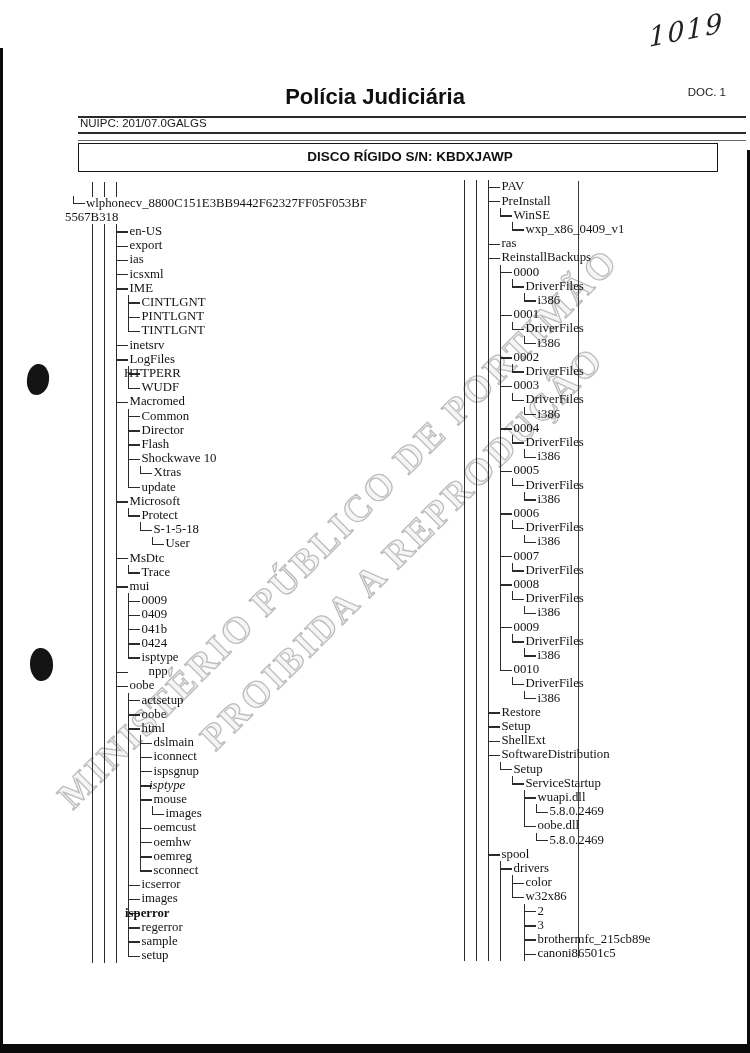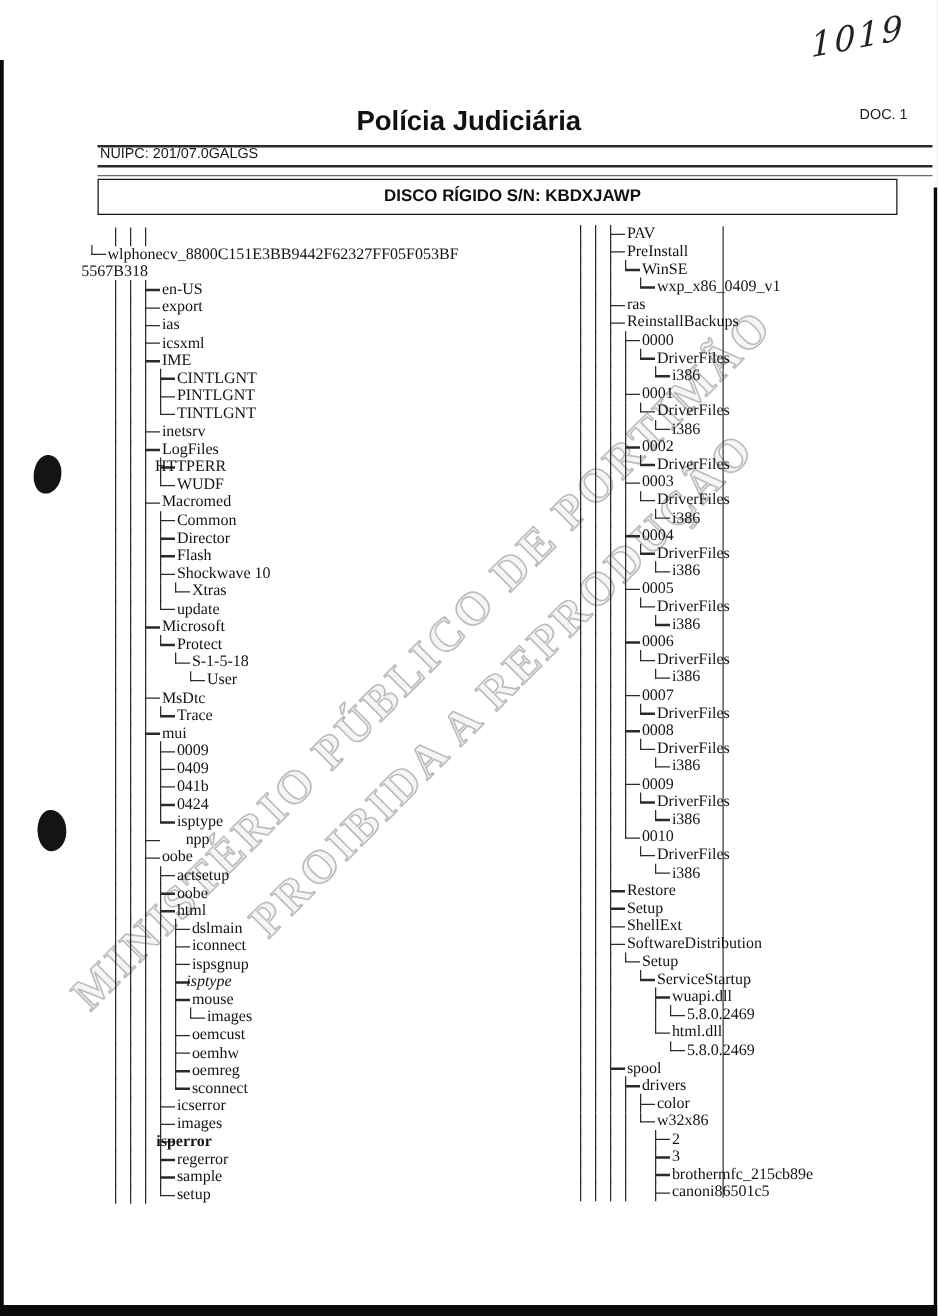--- a/index.html
+++ b/index.html
@@ -1076,21 +1076,21 @@
         <span class="tlabel" style="left: 85.5px;">5.8.0.2469</span>
       </div>
       <div class="trow" style="left: 464px; top: 819px;">
         <div class="tg" style="left: 0px;"></div>
         <div class="tg" style="left: 12px;"></div>
         <div class="tg" style="left: 24px;"></div>
         <div class="tc" style="left: 60px;">
           <div class="tcv end"></div>
           <div class="tch"></div>
         </div>
-        <span class="tlabel" style="left: 73.5px;">html.dll</span>
+        <span class="tlabel" style="left: 73.5px;">oobe.dll</span>
       </div>
       <div class="trow" style="left: 464px; top: 833.2px;">
         <div class="tg" style="left: 0px;"></div>
         <div class="tg" style="left: 12px;"></div>
         <div class="tg" style="left: 24px;"></div>
         <div class="tc" style="left: 72px;">
           <div class="tcv end"></div>
           <div class="tch"></div>
         </div>
         <span class="tlabel" style="left: 85.5px;">5.8.0.2469</span>

